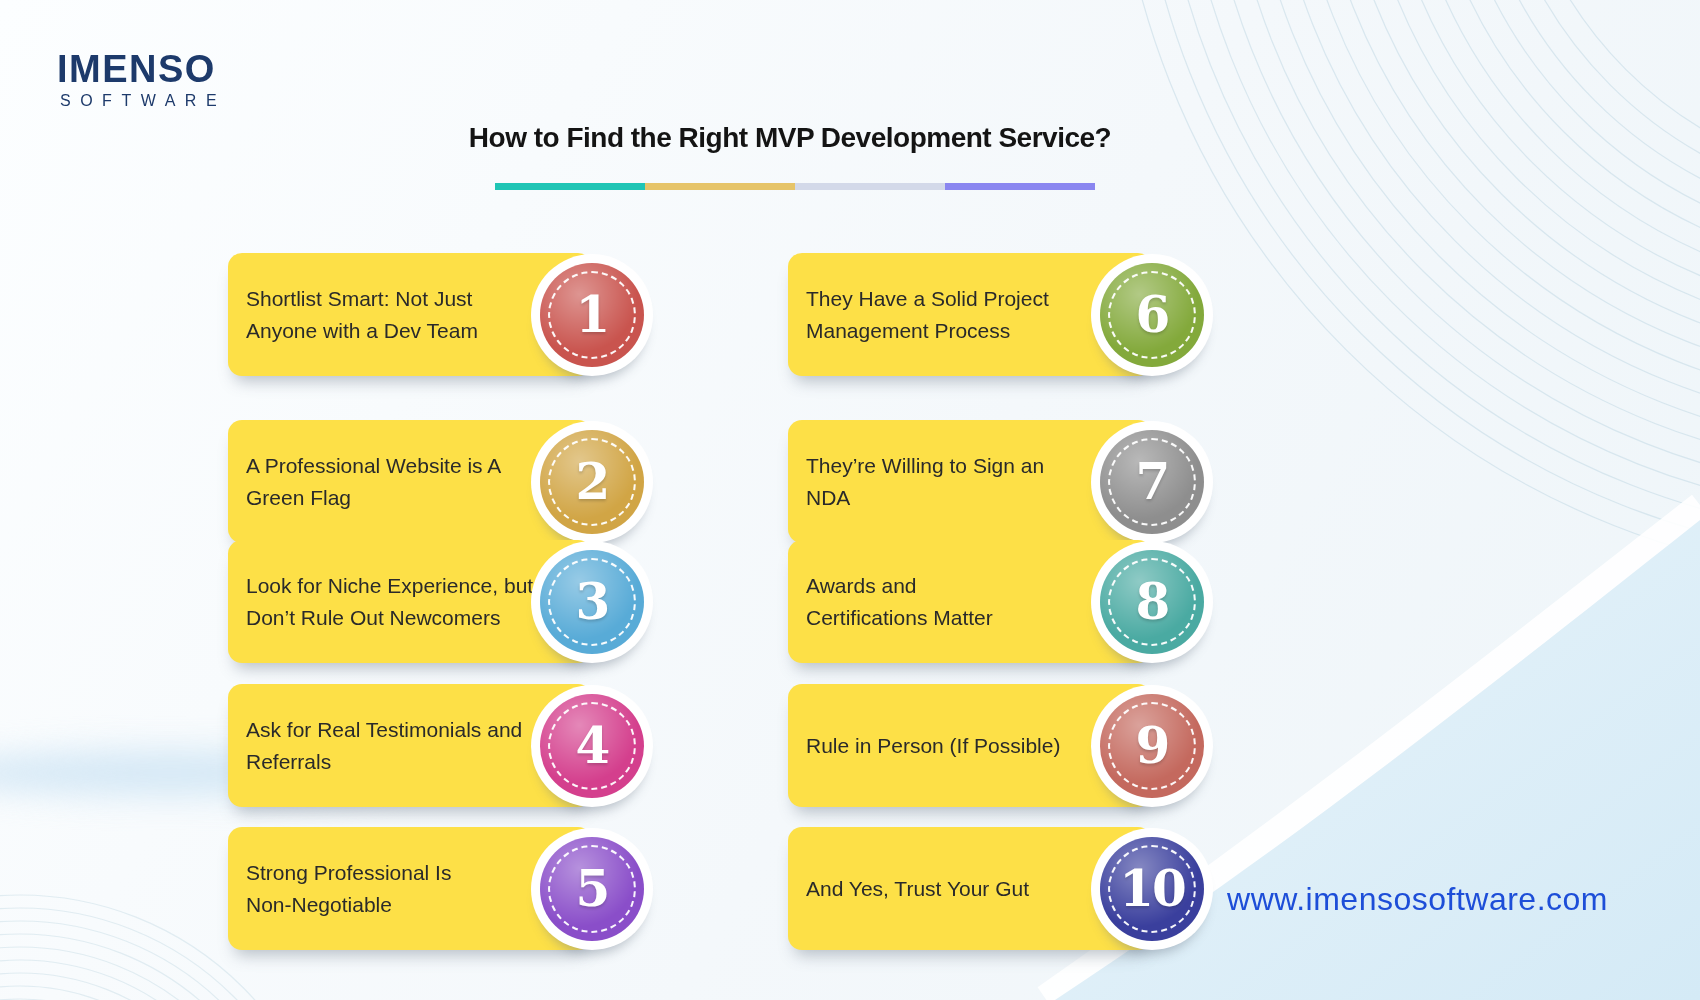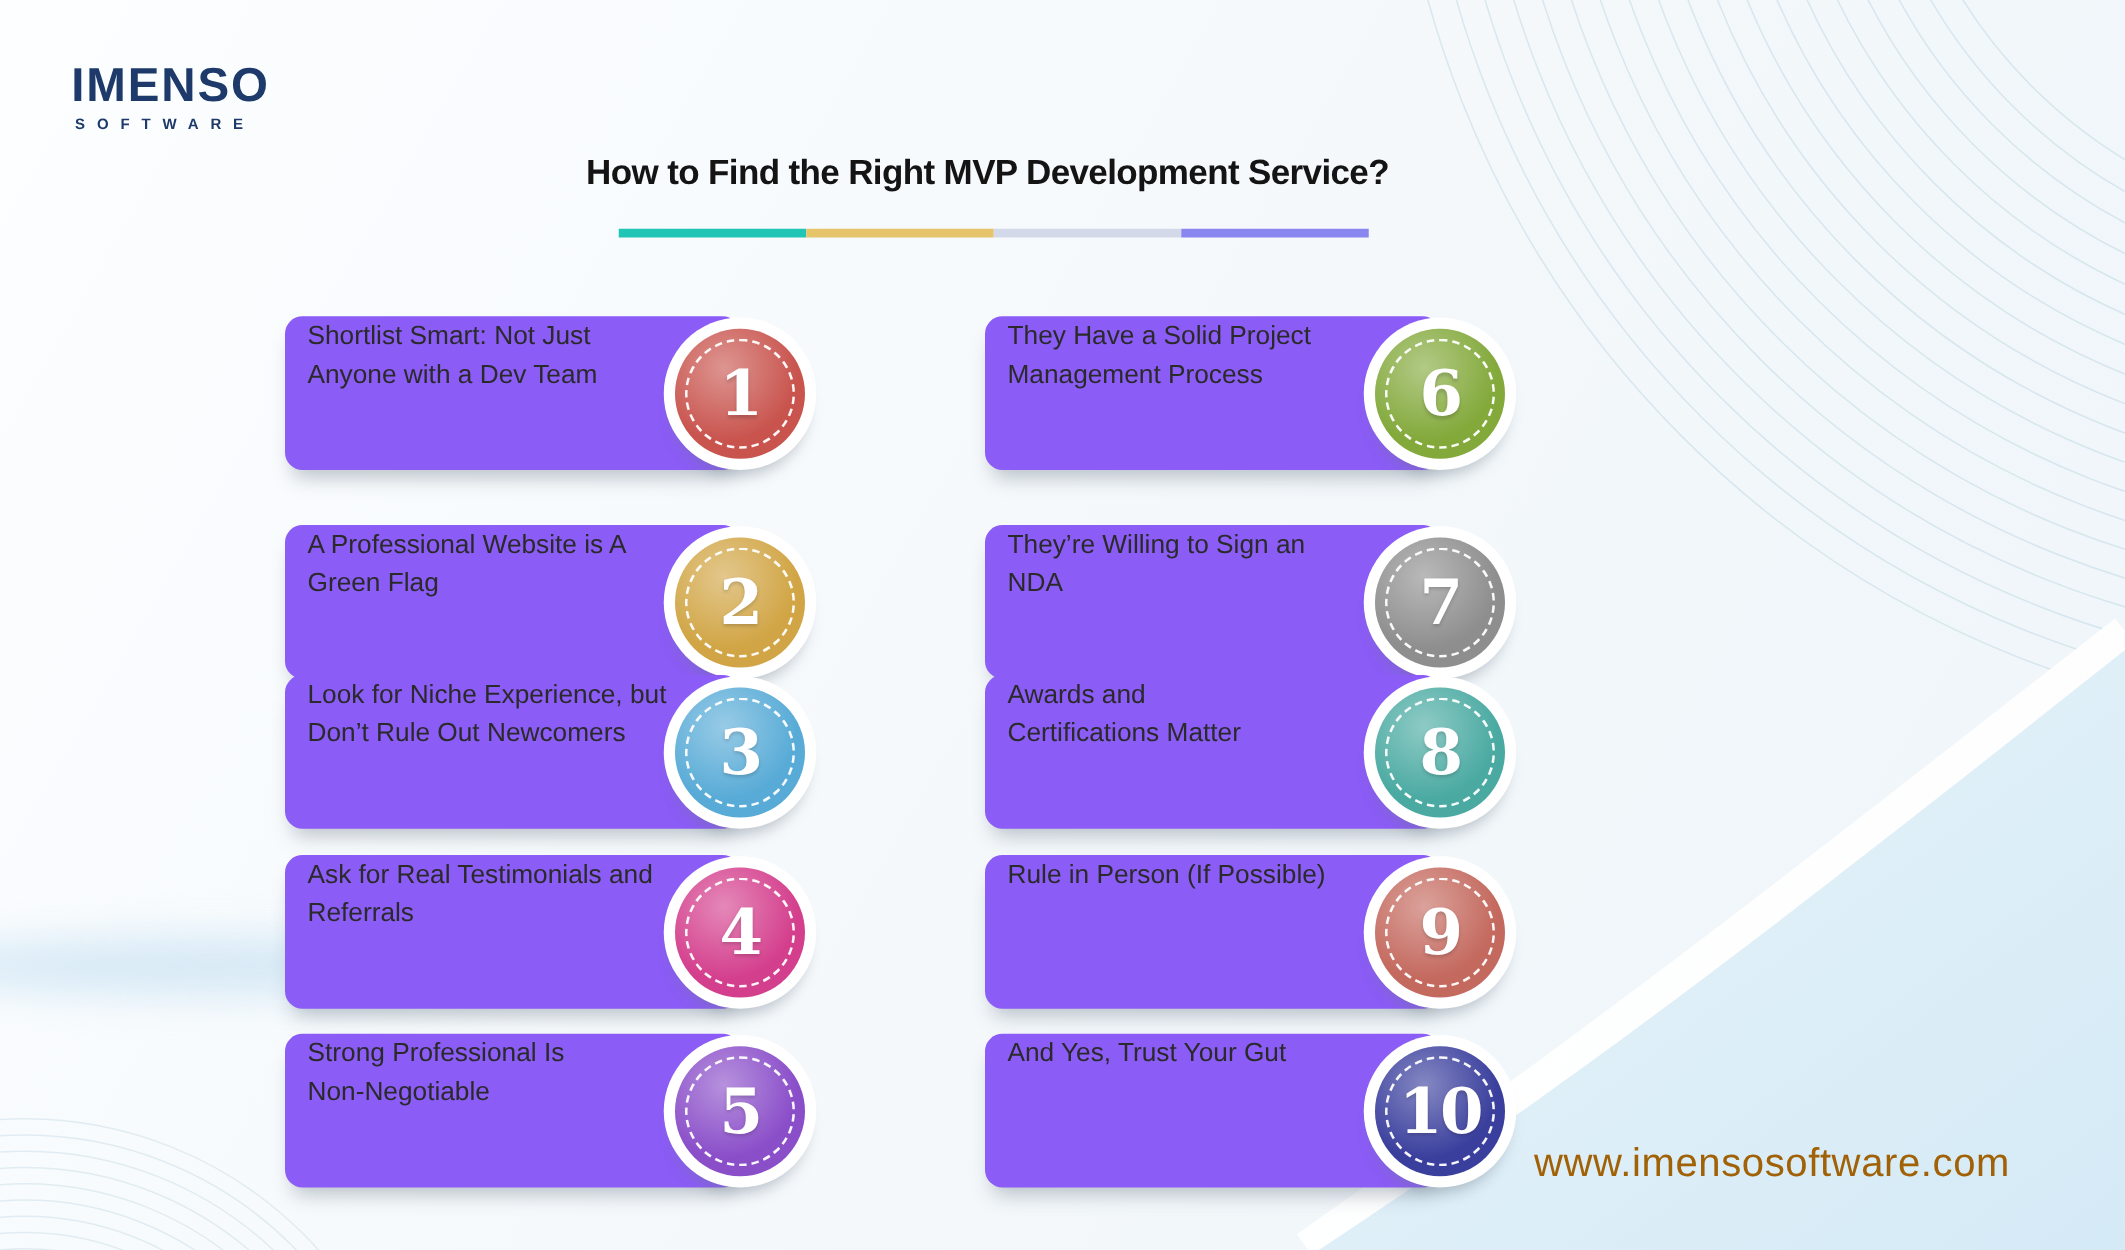--- a/index.html
+++ b/index.html
@@ -14,36 +14,36 @@
   .bg-svg{position:absolute;inset:0;z-index:0;}
   .arc-group{fill:none;stroke:#b9d2df;stroke-opacity:.45;stroke-width:1.2;}
   .arc-group-bl{fill:none;stroke:#bed6e2;stroke-opacity:.4;stroke-width:1.2;}
   .band{
     position:absolute;left:-70px;top:750px;width:480px;height:46px;
     background:#cde4f4;border-radius:50%;filter:blur(16px);opacity:.8;z-index:0;
   }
   
   .logo{position:absolute;left:57px;top:50px;z-index:2;color:#1d3a6b;}
   .logo-name{font-size:38px;font-weight:700;letter-spacing:1.5px;line-height:1;}
-  .logo-sub{font-size:12px;font-weight:700;letter-spacing:9.5px;margin-top:4px;padding-left:3px;}
+  .logo-sub{font-size:16px;font-weight:400;letter-spacing:9.5px;margin-top:4px;padding-left:3px;}
   .title{
     position:absolute;left:290px;top:103px;width:1000px;z-index:2;
     text-align:center;font-size:28px;font-weight:700;color:#141414;letter-spacing:-.5px;
   }
   .divider{
     position:absolute;left:495px;top:183px;width:600px;height:7px;z-index:2;
     display:flex;
   }
   .divider .seg{flex:1 1 0;height:100%;}
   
   .card{
-    position:absolute;width:364px;height:123px;background:#8b5cf6;
+    position:absolute;width:364px;height:123px;background:#fde047;
     border-radius:14px;z-index:1;
     box-shadow:0 12px 16px -7px rgba(106,120,136,.45);
-    display:flex;align-items:flex-start;
+    display:flex;align-items:center;
   }
   .col1{left:228px;}
   .col2{left:788px;}
   .r0{top:253px;}.r1{top:420px;}.r2{top:540px;}.r3{top:684px;}.r4{top:827px;}
   .card-text{
     padding-left:18px;max-width:305px;
     font-size:21px;line-height:1.48;color:#2a2a2a;
     white-space:pre-line;
   }
   .badge-holder{
@@ -64,22 +64,22 @@
     content:"";position:absolute;inset:8px;border-radius:50%;
     border:2.5px dashed rgba(255,255,255,.95);
   }
   .badge-num{
     position:relative;z-index:1;color:#ffffff;
     font-family:"DejaVu Serif", serif;font-weight:700;font-size:50px;
     letter-spacing:-2px;text-shadow:0 2px 3px rgba(0,0,0,.18);
   }
   
   .website{
-    position:absolute;right:92px;top:912px;z-index:2;
-    font-size:32px;font-weight:500;color:#a16207;letter-spacing:.5px;
+    position:absolute;right:92px;top:881px;z-index:2;
+    font-size:32px;font-weight:500;color:#1d4ed8;letter-spacing:.5px;
   }
 </style>
 </head>
 <body>
 
 <div class="stage">
 
   <svg class="bg-svg" width="1700" height="1000" viewBox="0 0 1700 1000">
     <defs>
       <linearGradient id="brGrad" x1="0" y1="0" x2="1" y2="1">

